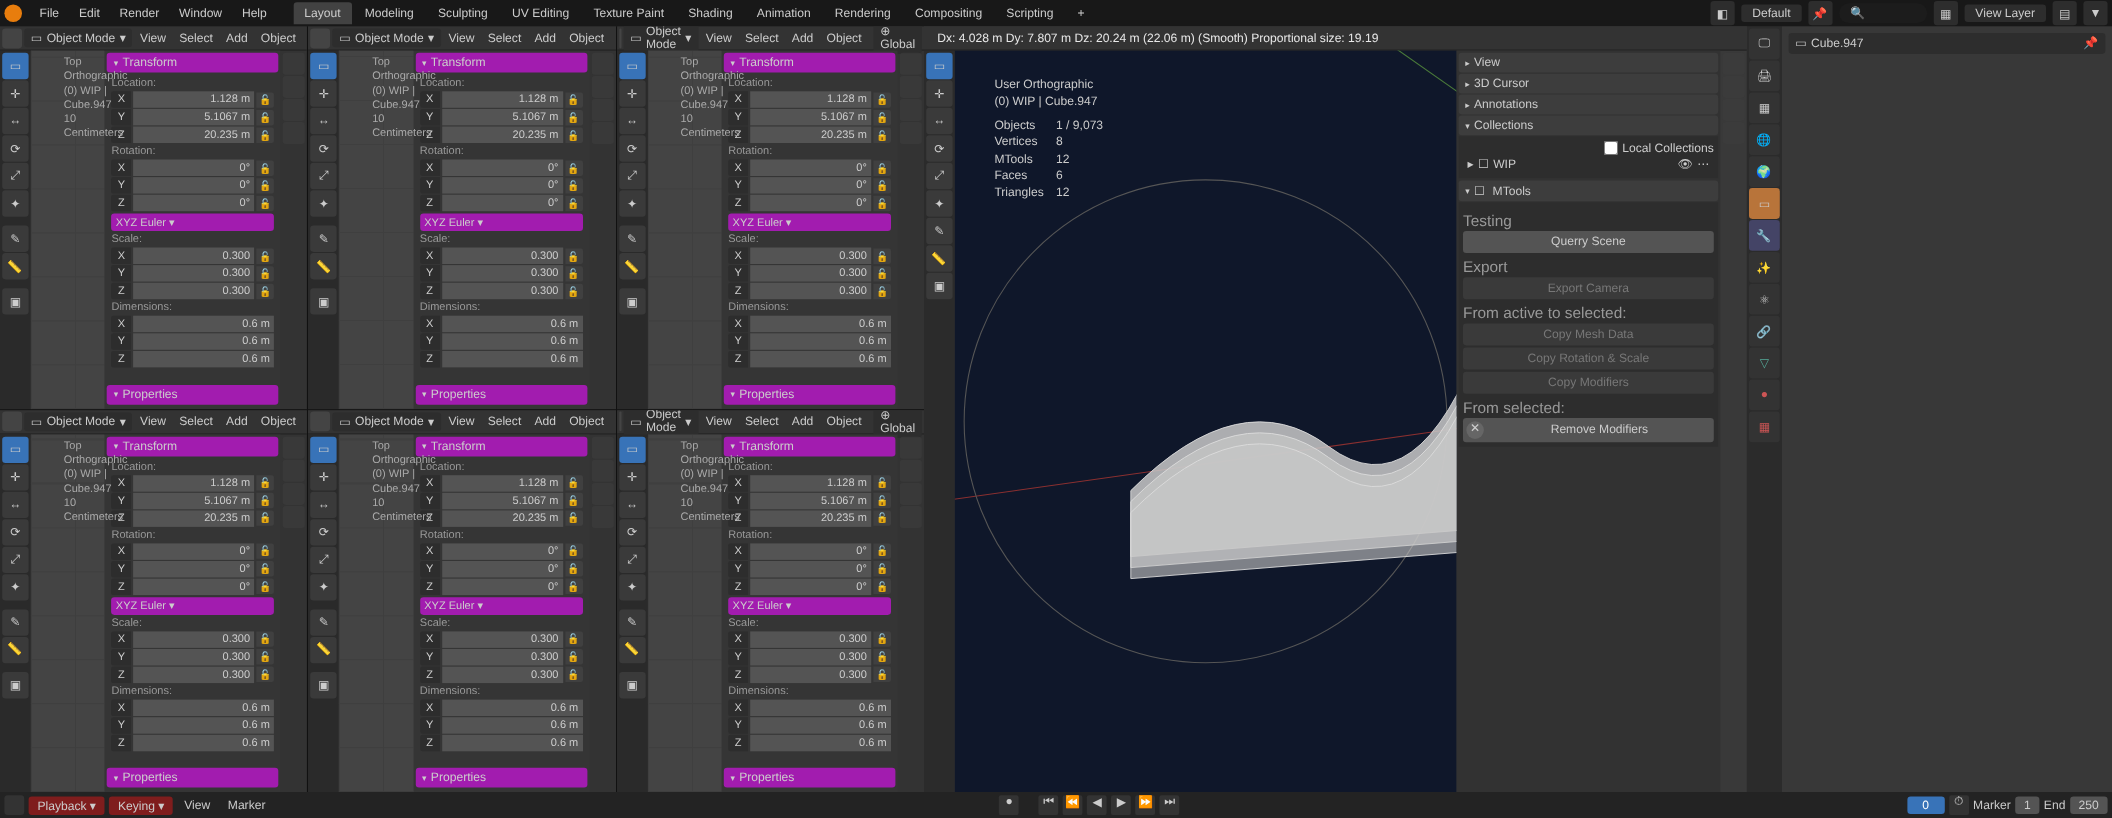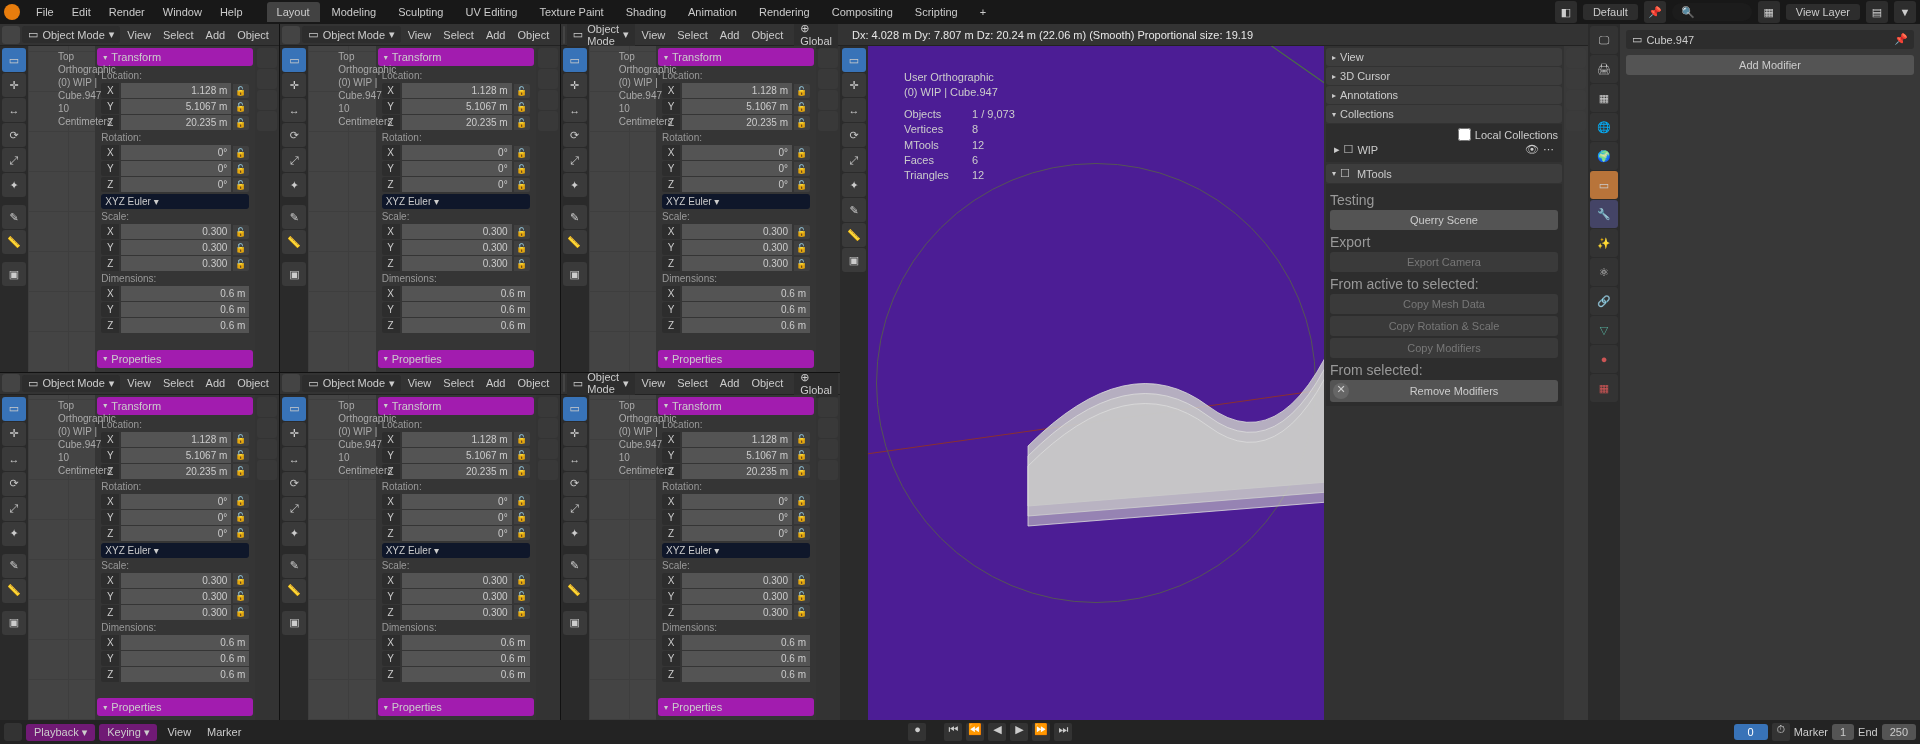--- a/index.html
+++ b/index.html
@@ -32,55 +32,55 @@
 .mini-btn { width: 20px; height: 20px; background: rgba(60,60,60,0.7); border-radius: 3px; cursor: pointer; }
 .n-panel { width: 160px; background: #353535; display: flex; flex-direction: column; padding: 2px; overflow: hidden; }
 .panel-head { background: #a21caf; padding: 3px 6px; cursor: pointer; display: flex; align-items: center; gap: 4px; border-radius: 3px; margin-bottom: 2px; }
 .panel-head::before { content: "▾"; font-size: 8px; }
 .panel-content { padding: 0 4px 4px; }
 .field-label { font-size: 10px; color: #999; margin: 2px 0; }
 .field-row { display: flex; align-items: center; gap: 2px; margin-bottom: 1px; }
 .axis { width: 18px; text-align: center; background: #2d2d2d; padding: 2px; border-radius: 2px 0 0 2px; font-size: 10px; }
 .val { flex: 1; background: #545454; padding: 2px 4px; text-align: right; font-size: 10px; border-radius: 0; }
 .lock { width: 16px; background: #404040; padding: 2px; text-align: center; border-radius: 0 2px 2px 0; cursor: pointer; font-size: 9px; }
-.rot-mode { background: #0f172a; padding: 2px 4px; font-size: 10px; margin-top: 2px; border-radius: 3px; cursor: pointer; }
+.rot-mode { background: #a21caf; padding: 2px 4px; font-size: 10px; margin-top: 2px; border-radius: 3px; cursor: pointer; }
 .big-viewport { flex: 1; background: #393939; display: flex; flex-direction: column; position: relative; }
 .bv-header { height: 22px; background: #333; display: flex; align-items: center; padding: 0 4px; gap: 2px; border-bottom: 1px solid #222; }
 .status-text { color: #e8e8e8; font-size: 11px; padding: 0 6px; }
 .bv-body { flex: 1; position: relative; display: flex; }
-.bv-canvas { flex: 1; position: relative; background: #4c1d95; overflow: hidden; }
+.bv-canvas { flex: 1; position: relative; background: #0f172a; overflow: hidden; }
 .axis-line { position: absolute; transform-origin: center; }
 .axis-r { width: 1200px; height: 1px; background: #8b3030; top: 50%; left: -100px; transform: rotate(-8deg); }
 .axis-g { width: 1200px; height: 1px; background: #4a7a3a; top: 10%; left: -100px; transform: rotate(35deg); }
 .circle { position: absolute; width: 440px; height: 440px; border: 1px solid #555; border-radius: 50%; top: 50%; left: 50%; transform: translate(-50%,-50%); }
 .wave-mesh { position: absolute; top: 120px; left: 120px; width: 580px; height: 380px; }
 .wave-mesh svg { width: 100%; height: 100%; }
 .stats { position: absolute; top: 24px; left: 36px; font-size: 10px; color: #aaa; line-height: 1.4; }
-.stats .row { display: flex; gap: 12px; }
+.stats .row { display: flex; }
 .stats .lbl { width: 56px; }
 .right-panels { width: 240px; background: #323232; display: flex; flex-direction: column; padding: 2px; overflow: hidden; }
 .r-head { background: #3d3d3d; padding: 3px 6px; margin-bottom: 1px; border-radius: 3px; cursor: pointer; display: flex; align-items: center; gap: 4px; }
 .r-head::before { content: "▸"; font-size: 8px; }
 .r-head.open::before { content: "▾"; }
 .r-content { padding: 4px; background: #2d2d2d; margin-bottom: 2px; }
 .wip-row { display: flex; align-items: center; gap: 4px; padding: 2px 4px; }
 .wip-row .eye { margin-left: auto; cursor: pointer; }
 .mtools-btn { background: #545454; padding: 4px; text-align: center; border-radius: 3px; margin: 2px 0; cursor: pointer; }
 .mtools-btn.muted { color: #777; background: #3a3a3a; }
 .mtools-label { font-size: 14px; color: #999; margin: 4px 0 2px; }
 .remove-row { display: flex; align-items: center; gap: 4px; background: #545454; padding: 3px; border-radius: 3px; }
 .remove-row .x { width: 16px; height: 16px; background: #666; border-radius: 50%; text-align: center; cursor: pointer; }
 .prop-sidebar { width: 32px; background: #2b2b2b; display: flex; flex-direction: column; gap: 1px; padding: 2px; }
 .prop-tab { width: 28px; height: 28px; background: #333; border-radius: 3px; cursor: pointer; display: flex; align-items: center; justify-content: center; }
 .prop-tab.active { background: #446; }
 .prop-panel { width: 300px; background: #383838; padding: 6px; }
 .obj-name-row { display: flex; align-items: center; gap: 4px; background: #2d2d2d; padding: 3px 6px; border-radius: 3px; margin-bottom: 6px; }
 .add-mod { background: #545454; padding: 4px; text-align: center; border-radius: 3px; cursor: pointer; }
 .timeline { height: 24px; background: #232323; display: flex; align-items: center; padding: 0 4px; gap: 4px; }
-.tl-drop { background: #701a75; padding: 2px 8px; border-radius: 3px; cursor: pointer; }
+.tl-drop { background: #7f1d1d; padding: 2px 8px; border-radius: 3px; cursor: pointer; }
 .tl-btn { padding: 2px 6px; cursor: pointer; }
 .tl-spacer { flex: 1; }
 .tl-ctrl { width: 18px; height: 18px; background: #333; border-radius: 2px; cursor: pointer; text-align: center; }
 .tl-frame { background: #3873b8; color: #fff; padding: 2px 14px; border-radius: 3px; }
 .tl-num { background: #545454; padding: 2px 8px; border-radius: 3px; }
 </style>
 </head>
 <body>
 
 <div class="topbar">
@@ -899,21 +899,20 @@
     <div class="prop-tab" style="color:#c55">●</div>
     <div class="prop-tab" style="color:#c55">▦</div>
   </div>
 
   <div class="prop-panel">
     <div class="obj-name-row">
       <span>▭</span>
       <span>Cube.947</span>
       <span style="margin-left:auto;cursor:pointer">📌</span>
     </div>
-    <div class="add-mod">Add Modifier</div>
   </div>
 </div>
 
 <div class="timeline">
   <div class="ico" style="width:18px;height:18px;background:#333;border-radius:3px"></div>
   <div class="tl-drop"><span>Playback</span> ▾</div>
   <div class="tl-drop"><span>Keying</span> ▾</div>
   <div class="tl-btn">View</div>
   <div class="tl-btn">Marker</div>
   <div class="tl-spacer"></div>

